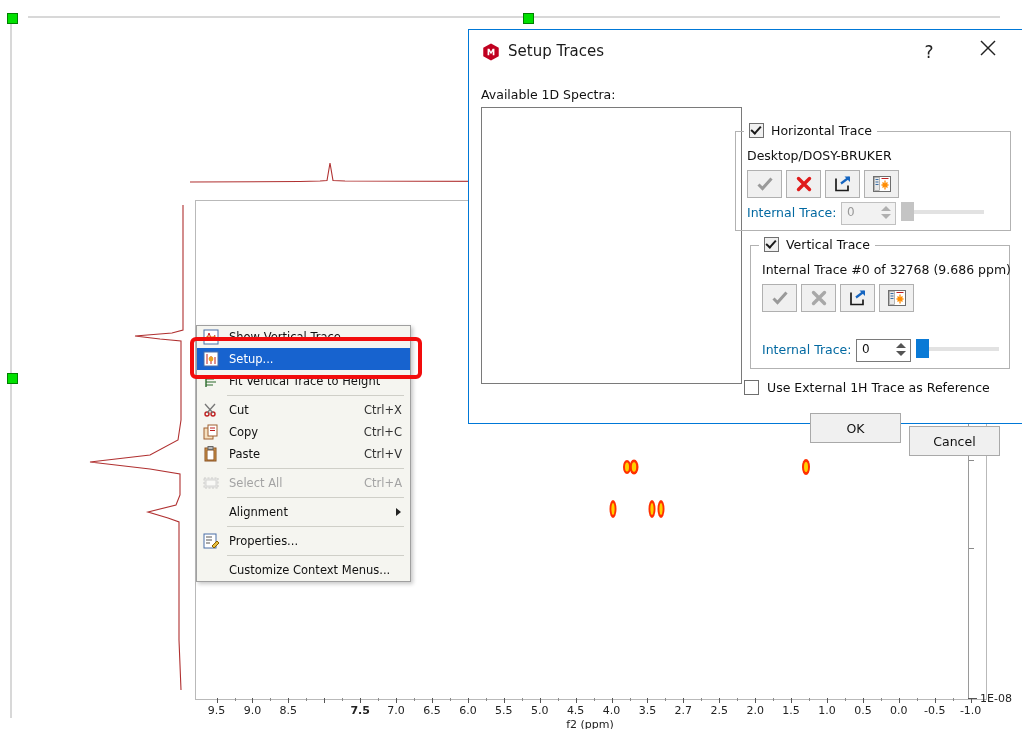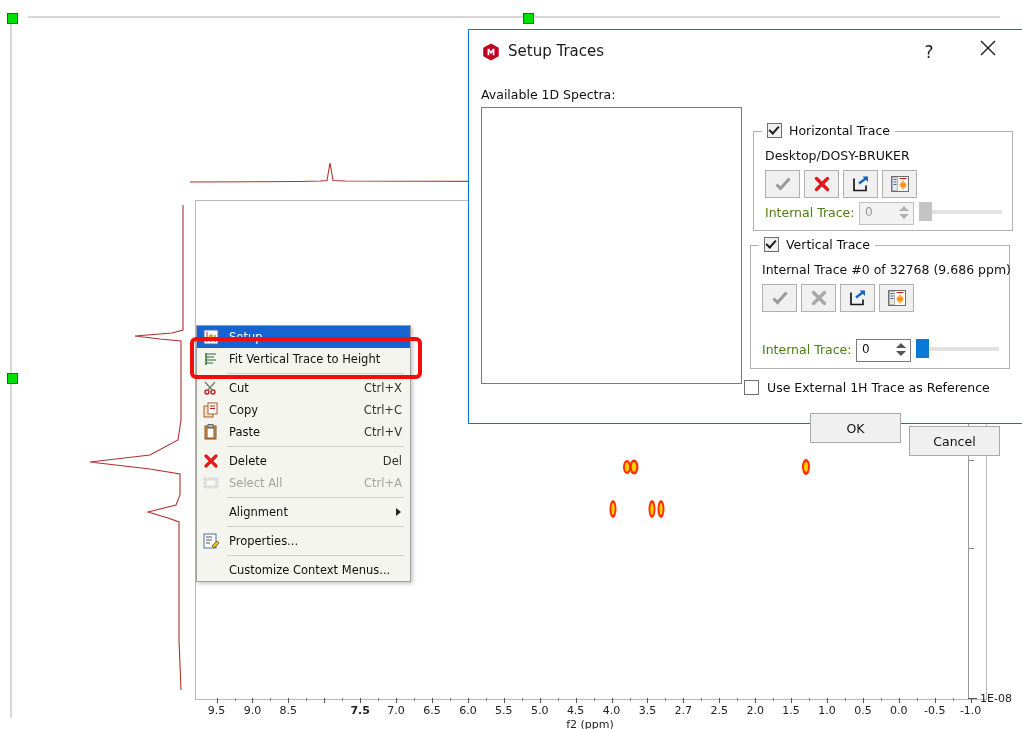--- a/index.html
+++ b/index.html
@@ -112,42 +112,42 @@
   }
 
   .groupbox{
     position:absolute;border:1px solid #b2b2b2;
   }
   .groupbox > .gb-title{
     position:absolute;top:-9px;left:8px;background:#fff;padding:0 5px;
     font-size:12.5px;color:#111;display:flex;align-items:center;gap:7px;
     white-space:nowrap;
   }
-  #hgroup{left:284px;top:57px;width:258px;height:98px;}
+  #hgroup{left:266px;top:57px;width:258px;height:98px;padding-left:16px;}
   #vgroup{left:281px;top:171px;width:258px;height:122px;}
 
   .cb{
     width:13px;height:13px;border:1px solid #6f6f6f;background:#fff;
     display:inline-block;position:relative;
   }
   .cb.checked::after{
     content:"";position:absolute;left:3px;top:0px;width:4px;height:8px;
     border:solid #1a1a1a;border-width:0 2px 2px 0;transform:rotate(42deg);
   }
   .cb.gray{background:#f0f0f0;}
 
   .trace-path{position:absolute;font-size:12.5px;color:#111;white-space:nowrap;}
 
   .tbtn{
     position:absolute;width:33px;height:26px;background:#f0f0f0;
     border:1px solid #b0b0b0;
   }
   .tbtn svg{position:absolute;left:50%;top:50%;transform:translate(-50%,-50%);}
 
-  .it-label{position:absolute;font-size:12.5px;color:#4d7c0f;}
+  .it-label{position:absolute;font-size:12.5px;color:#0369a1;}
   .spin{
     position:absolute;width:53px;height:21px;background:#fff;
     border:1px solid #7a7a7a;font-size:12px;color:#111;
   }
   .spin.disabled{background:#f2f2f2;color:#9a9a9a;border-color:#c0c0c0;}
   .spin .val{position:absolute;left:5px;top:2px;}
   .spin .arrows{position:absolute;right:3px;top:0;width:11px;height:19px;}
   .spin .arrows .up,.spin .arrows .dn{
     position:absolute;left:0;width:0;height:0;
     border-left:5px solid transparent;border-right:5px solid transparent;
@@ -291,20 +291,25 @@
     <div class="ytick" style="top: 198.174px; width: 6px; background: rgb(138, 138, 138);"></div>
     <div class="ytick" style="top: 149.913px; width: 6px; background: rgb(138, 138, 138);"></div>
     <div class="ytick" style="top: 110.481px; width: 6px; background: rgb(138, 138, 138);"></div>
     <div class="ytick" style="top: 77.1412px; width: 6px; background: rgb(138, 138, 138);"></div>
     <div class="ytick" style="top: 48.2612px; width: 6px; background: rgb(138, 138, 138);"></div>
     <div class="ytick" style="top: 22.7872px; width: 6px; background: rgb(138, 138, 138);"></div>
     <div style="position: absolute; left: 0px; top: 0px; width: 1px; height: 498px; background: rgb(154, 154, 154);"></div>
   </div>
 
 <div id="context-menu" class="abs">
+    <div class="menu-item"><svg class="menu-ico" viewBox="0 0 16 16">
+        <rect x="1" y="1" width="14" height="14" fill="#fff" stroke="#4a6fa5"></rect>
+        <path d="M3 12 L6 4 L9 12 L12 6" stroke="#c02020" fill="none"></path>
+        <path d="M3 8 L13 8" stroke="#e08000"></path>
+      </svg><span>Show Vertical Trace</span></div>
     <div class="menu-item selected"><svg class="menu-ico" viewBox="0 0 16 16">
         <rect x="1" y="1" width="14" height="14" fill="#fff" stroke="#4a6fa5"></rect>
         <path d="M4 13 L4 3 M8 13 L8 5 M12 13 L12 6" stroke="#c02020"></path>
         <circle cx="8" cy="8" r="2.4" fill="#e8a020"></circle>
       </svg><span>Setup...</span></div>
     <div class="menu-item"><svg class="menu-ico" viewBox="0 0 16 16">
         <path d="M3 2 L3 14" stroke="#2a6b2a" stroke-width="1.4"></path>
         <path d="M3 3 L13 3 M3 6 L11 6 M3 9 L13 9 M3 12 L10 12" stroke="#2a6b2a"></path>
       </svg><span>Fit Vertical Trace to Height</span></div>
     <div class="menu-sep"></div>
@@ -317,23 +322,20 @@
         <rect x="1" y="4" width="9" height="11" fill="#f5e0c0" stroke="#a06030"></rect>
         <rect x="5" y="1" width="9" height="11" fill="#fff" stroke="#a06030"></rect>
         <path d="M7 4 L12 4 M7 6.5 L12 6.5" stroke="#c02020"></path>
       </svg><span>Copy</span><span class="shortcut">Ctrl+C</span></div>
     <div class="menu-item"><svg class="menu-ico" viewBox="0 0 16 16">
         <rect x="2" y="2" width="11" height="13" fill="#d8a050" stroke="#8a5020"></rect>
         <rect x="4" y="4" width="7" height="10" fill="#fff" stroke="#8a5020"></rect>
         <rect x="5" y="0.5" width="5" height="3" fill="#bbb" stroke="#666"></rect>
       </svg><span>Paste</span><span class="shortcut">Ctrl+V</span></div>
     <div class="menu-sep"></div>
-    <div class="menu-item"><svg class="menu-ico" viewBox="0 0 16 16">
-        <path d="M3 3 L13 13 M13 3 L3 13" stroke="#e01b1b" stroke-width="3.2" stroke-linecap="round"></path>
-      </svg><span>Delete</span><span class="shortcut">Del</span></div>
     <div class="menu-item disabled"><svg class="menu-ico" viewBox="0 0 16 16" style="opacity: 0.45;">
         <rect x="1" y="3" width="14" height="10" fill="#d8d8d8" stroke="#9a9a9a" stroke-dasharray="2 1.5"></rect>
         <rect x="3" y="5" width="10" height="6" fill="#fff" stroke="#b0b0b0"></rect>
       </svg><span>Select All</span><span class="shortcut">Ctrl+A</span></div>
     <div class="menu-sep"></div>
     <div class="menu-item"><span>Alignment</span><span class="submenu-arrow"></span></div>
     <div class="menu-sep"></div>
     <div class="menu-item"><svg class="menu-ico" viewBox="0 0 16 16">
         <rect x="1" y="1" width="12" height="14" fill="#fff" stroke="#4a6fa5"></rect>
         <path d="M3 4 L9 4 M3 7 L9 7 M3 10 L7 10" stroke="#555"></path>

